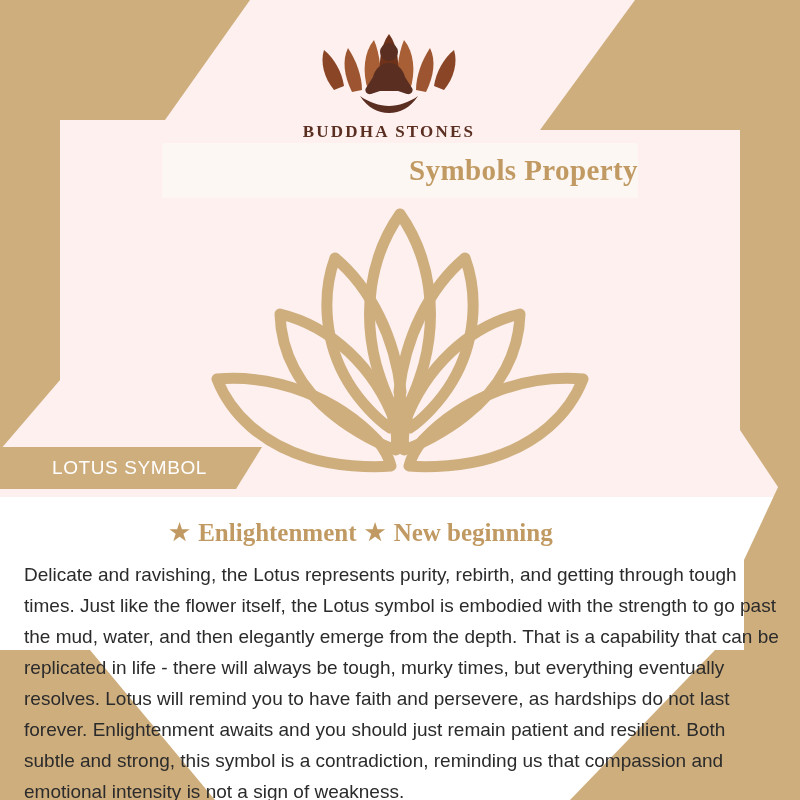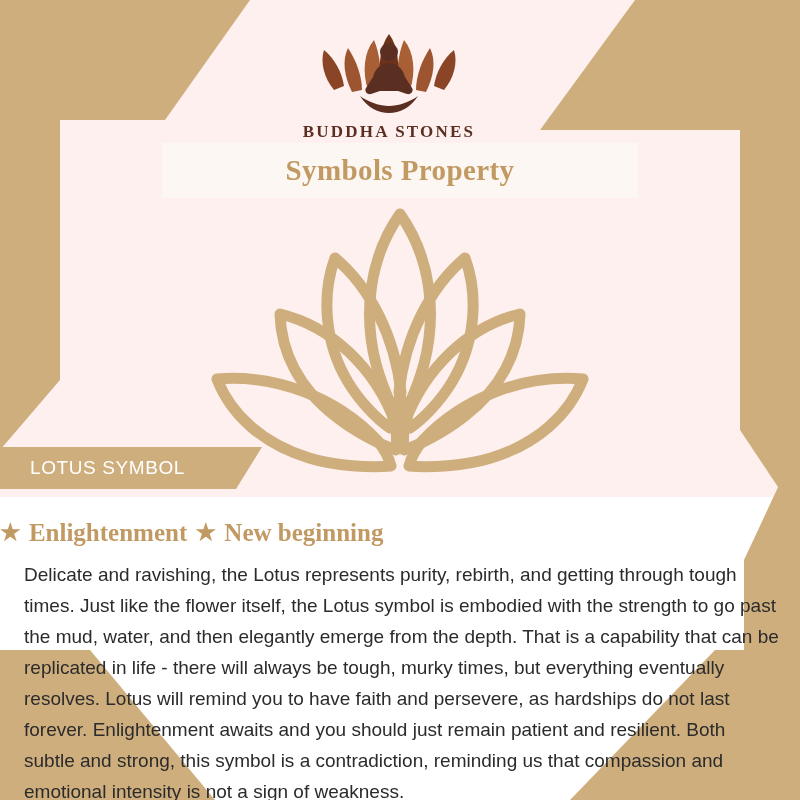--- a/index.html
+++ b/index.html
@@ -99,21 +99,21 @@
   
   .title-band {
     position: absolute;
     left: 162px;
     top: 143px;
     width: 476px;
     height: 55px;
     background: #fcf7f2;
     display: flex;
     align-items: center;
-    justify-content: center;
+    justify-content: flex-end;
   }
   .title-text {
     font-family: "Liberation Serif", serif;
     font-weight: bold;
     font-size: 29px;
     color: #c19a63;
     letter-spacing: 0.4px;
   }
 
   
@@ -131,34 +131,34 @@
     left: 0;
     top: 447px;
     height: 42px;
     width: 262px;
     background: #cfae7e;
     clip-path: polygon(0 0, 262px 0, 236px 42px, 0 42px);
     display: flex;
     align-items: center;
   }
   .ribbon-text {
-    margin-left: 30px;
+    margin-left: 52px;
     font-size: 19px;
     color: #ffffff;
     letter-spacing: 0.6px;
     font-family: "Liberation Sans", sans-serif;
   }
 
   
   .subtitle {
     position: absolute;
     left: 0;
     top: 519px;
     width: 724px;
-    text-align: left;
+    text-align: center;
     font-family: "Liberation Serif", serif;
     font-weight: bold;
     font-size: 25px;
     color: #c19a63;
     white-space: nowrap;
   }
   .subtitle .star {
     color: #c19a63;
     font-size: 23px;
     vertical-align: 1px;

